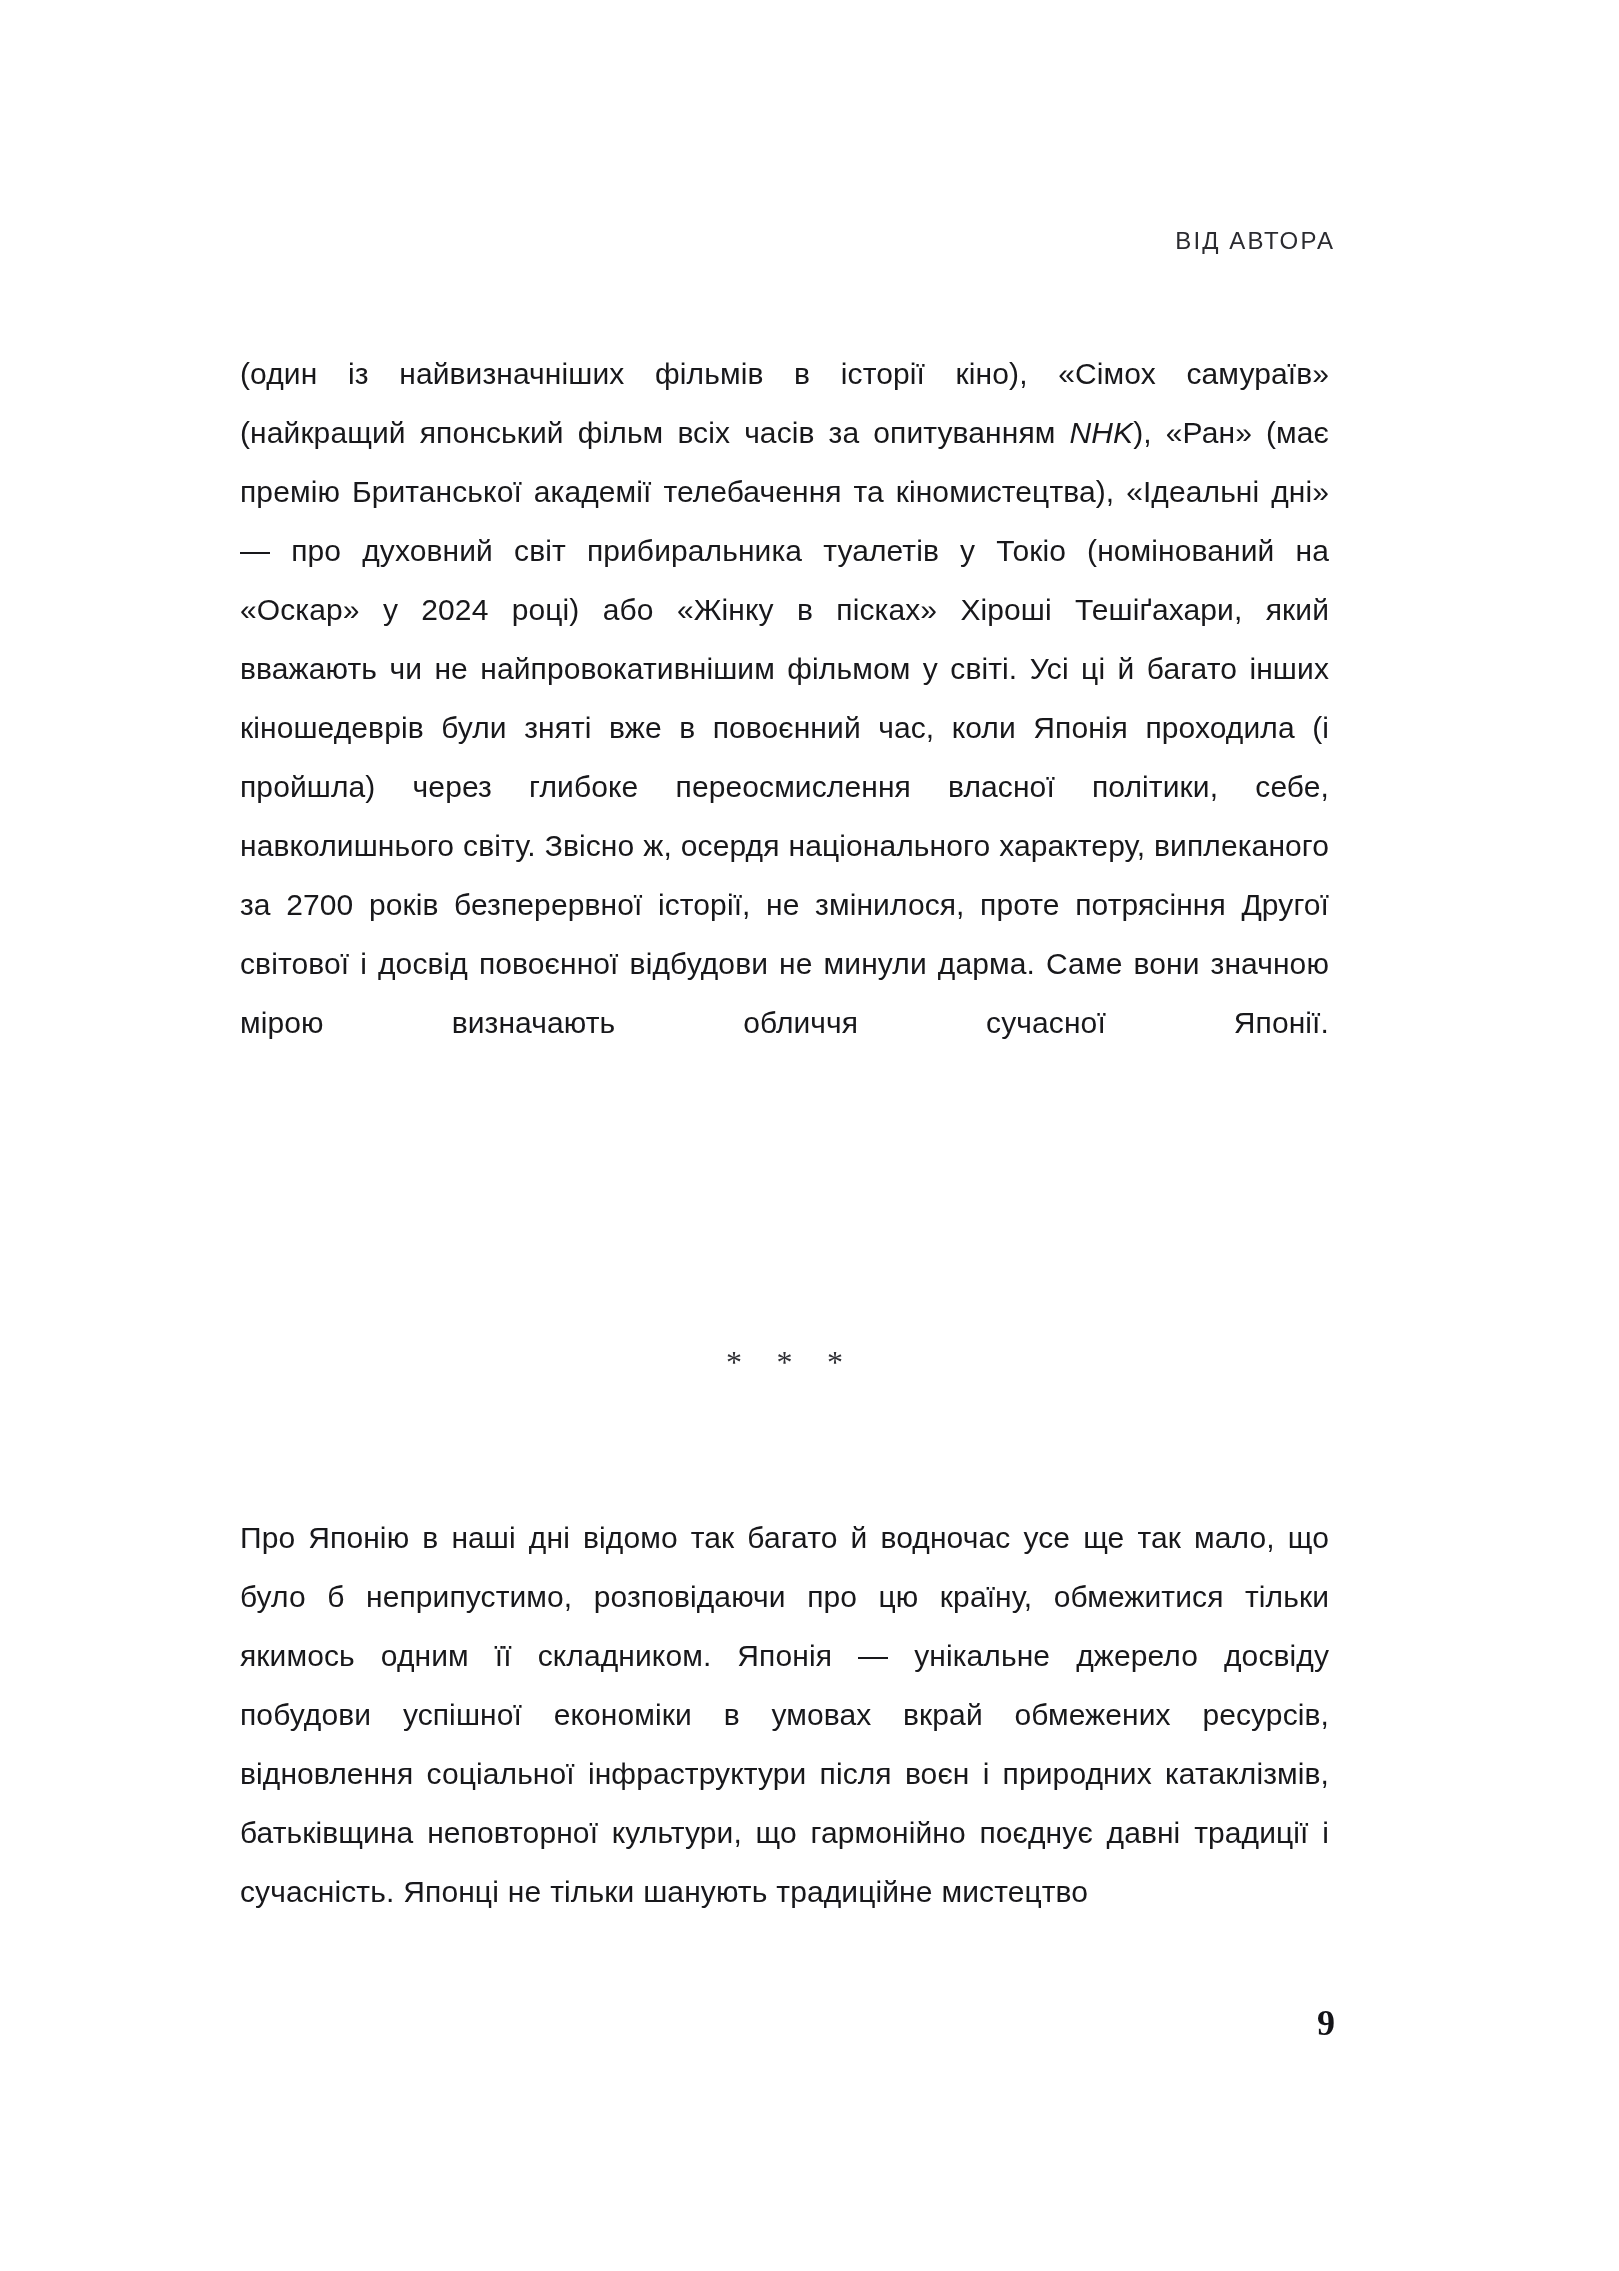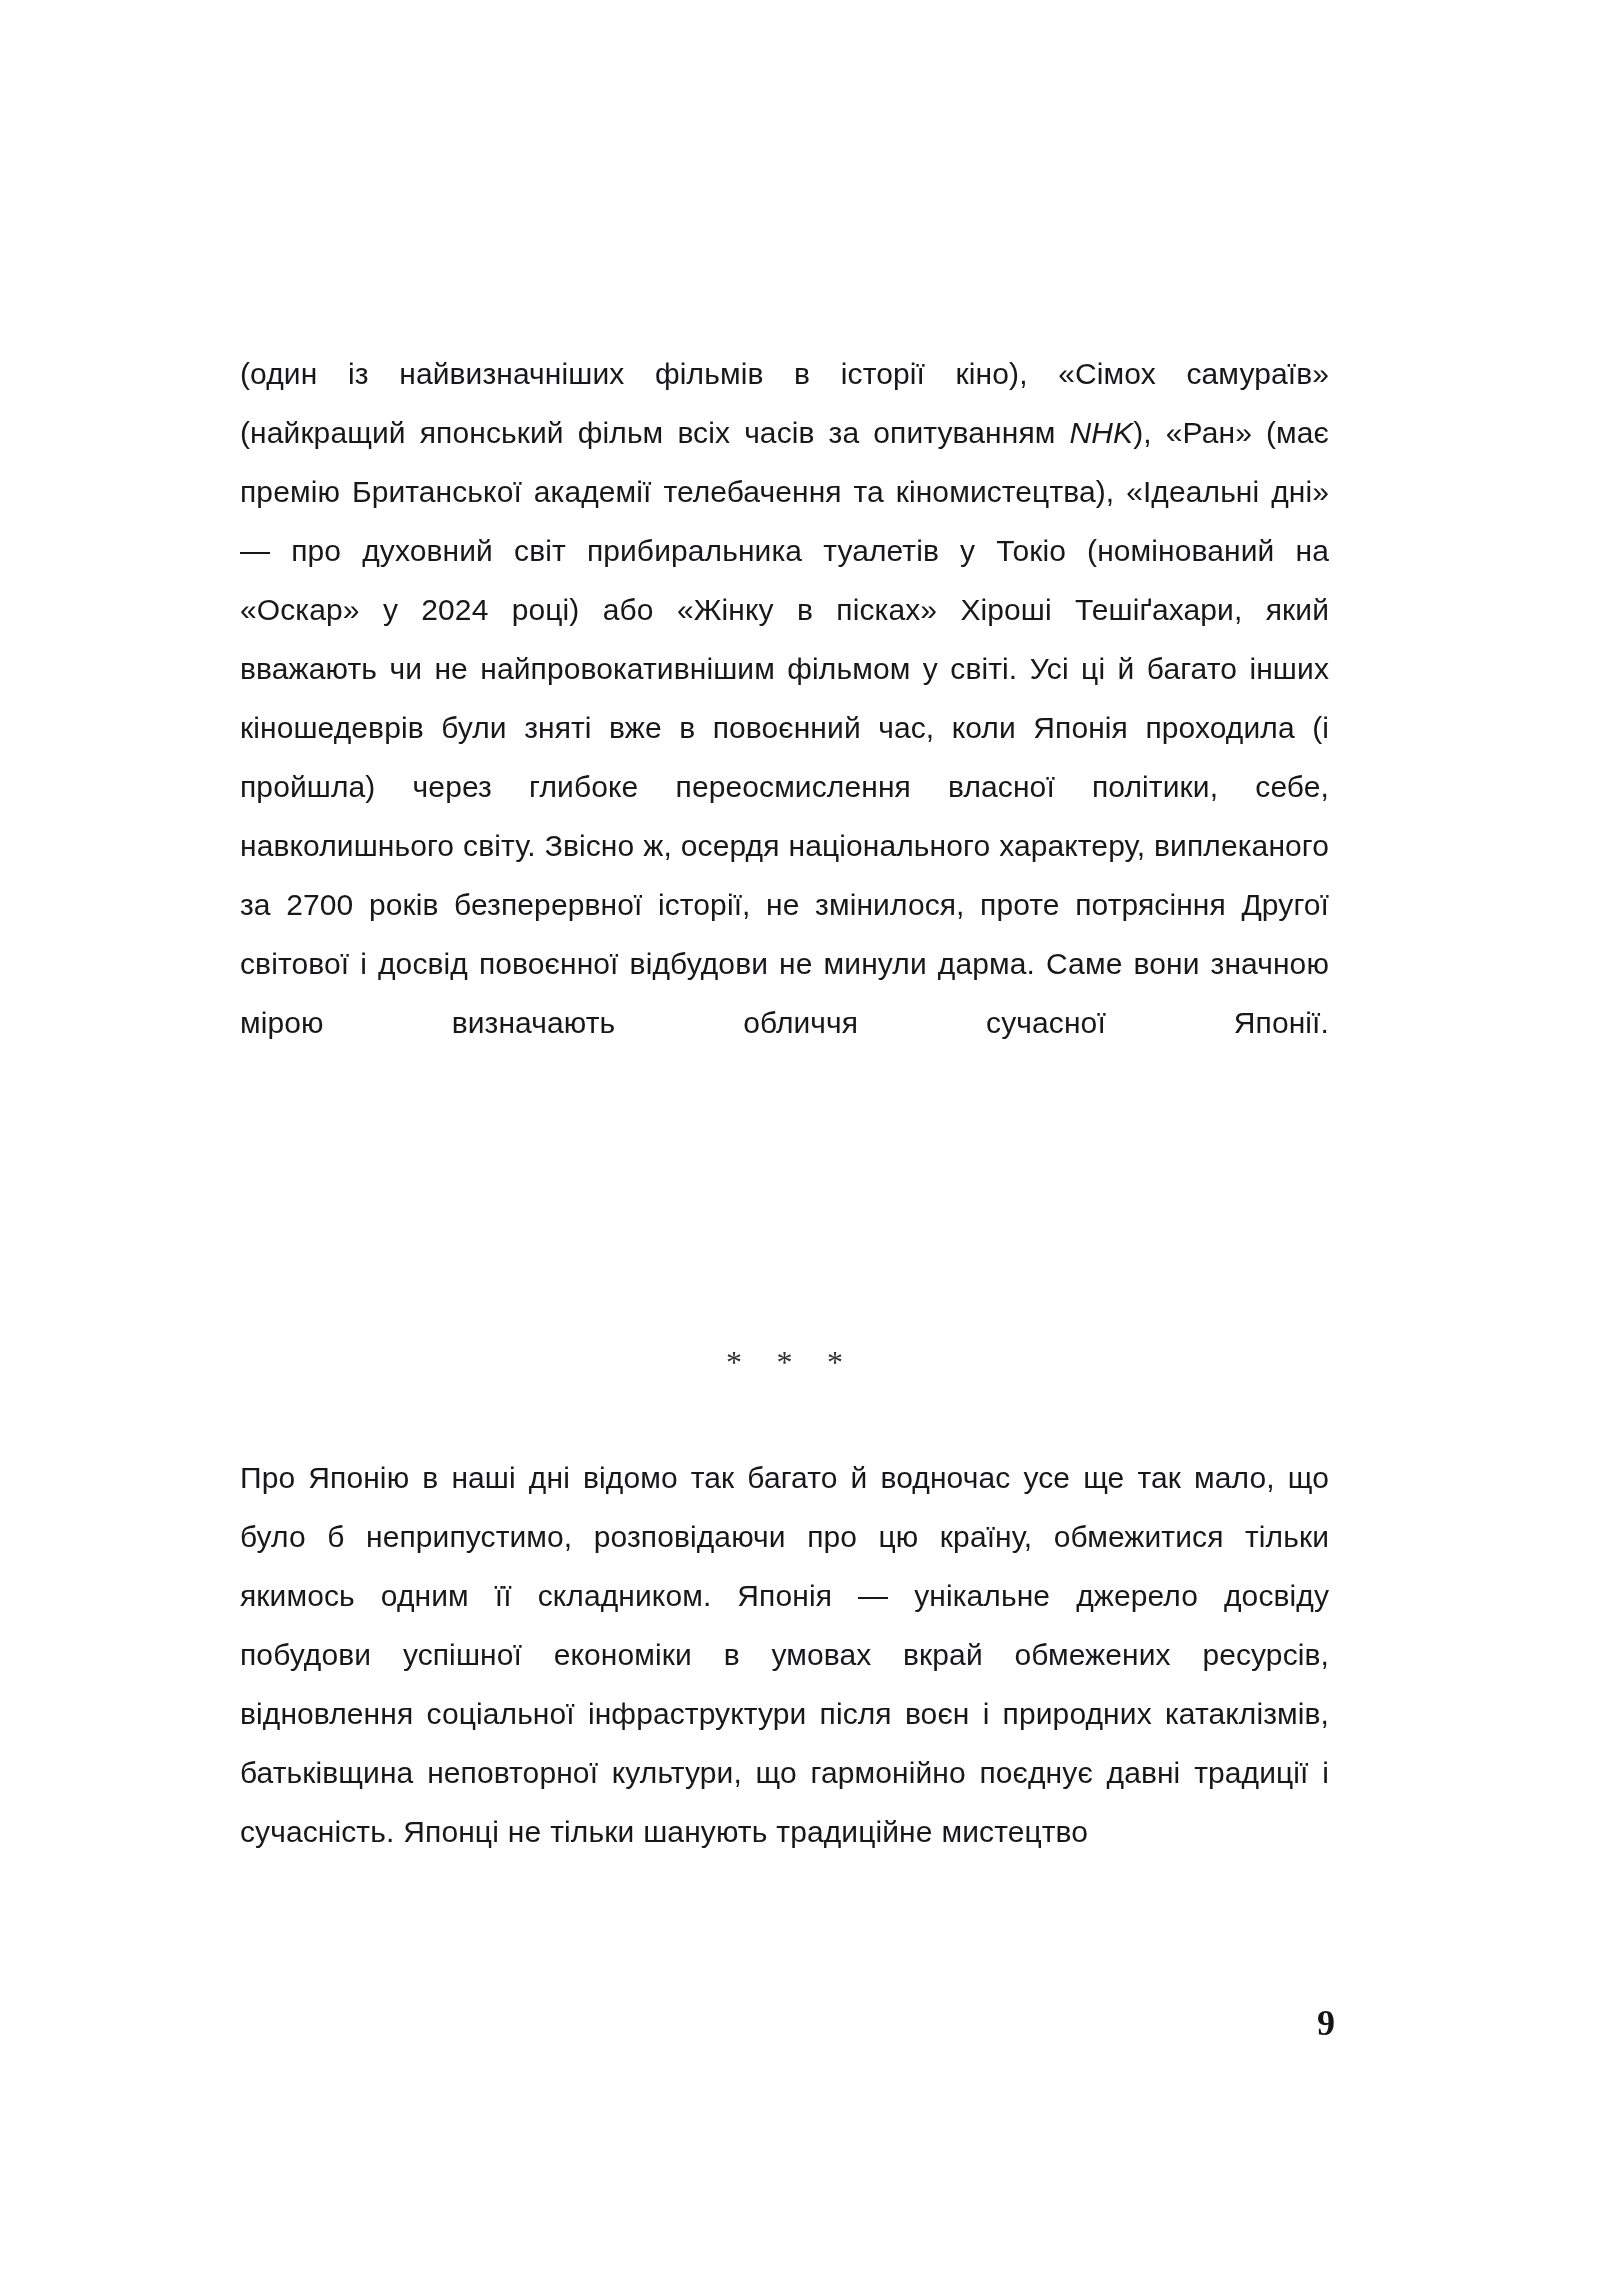--- a/index.html
+++ b/index.html
@@ -80,21 +80,21 @@
     letter-spacing: 13.2px;
     text-indent: 13.2px;
     color: #303035;
     font-family: "Liberation Serif", serif;
   }
 
   
   .text-column-2 {
     position: absolute;
     left: 232px;
-    top: 1440px;
+    top: 1500px;
     width: 1105px;
   }
 
   
   .folio {
     position: absolute;
     top: 2002px;
     left: 232px;
     width: 1103px;
     text-align: right;
@@ -102,20 +102,21 @@
     font-weight: bold;
     font-size: 36px;
     color: #141418;
   }
 </style>
 </head>
 <body>
 
 <div class="page">
 
+  <div class="running-head">ВІД АВТОРА</div>
 
   <div class="text-column">
     <p class="para"><span>(один із найвизначніших фільмів в історії кіно), «Сімох самураїв» (найкращий японський фільм всіх часів за опитуванням </span><span class="italic">NHK</span><span>), «Ран» (має премію Британської академії телебачення та кіномистецтва), «Ідеальні дні» — про духовний світ прибиральника туалетів у Токіо (номінований на «Оскар» у 2024 році) або «Жінку в пісках» Хіроші Тешіґахари, який вважають чи не найпровокативнішим фільмом у світі. Усі ці й багато інших кіношедеврів були зняті вже в повоєнний час, коли Японія проходила (і пройшла) через глибоке переосмислення власної політики, себе, навколишнього світу. Звісно ж, осердя національного характеру, виплеканого за 2700 років безперервної історії, не змінилося, проте потрясіння Другої світової і досвід повоєнної відбудови не минули дарма. Саме вони значною мірою визначають обличчя сучасної Японії.</span></p>
   </div>
 
   <div class="separator">* * *</div>
 
   <div class="text-column-2">
     <p class="para no-stretch">Про Японію в наші дні відомо так багато й водночас усе ще так мало, що було б неприпустимо, розповідаючи про цю країну, обмежитися тільки якимось одним її складником. Японія — унікальне джерело досвіду побудови успішної економіки в умовах вкрай обмежених ресурсів, відновлення соціальної інфраструктури після воєн і природних катаклізмів, батьківщина неповторної культури, що гармонійно поєднує давні традиції і сучасність. Японці не тільки шанують традиційне мистецтво</p>
   </div>

